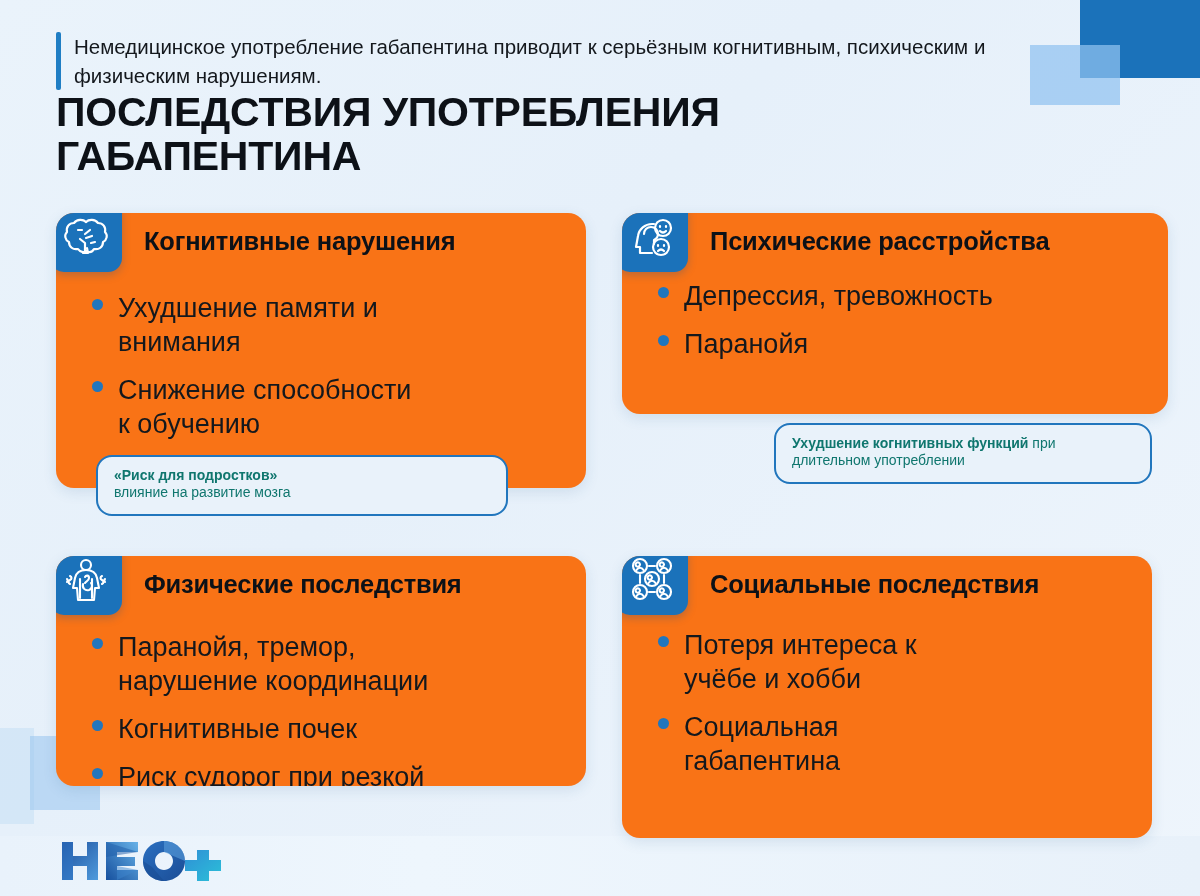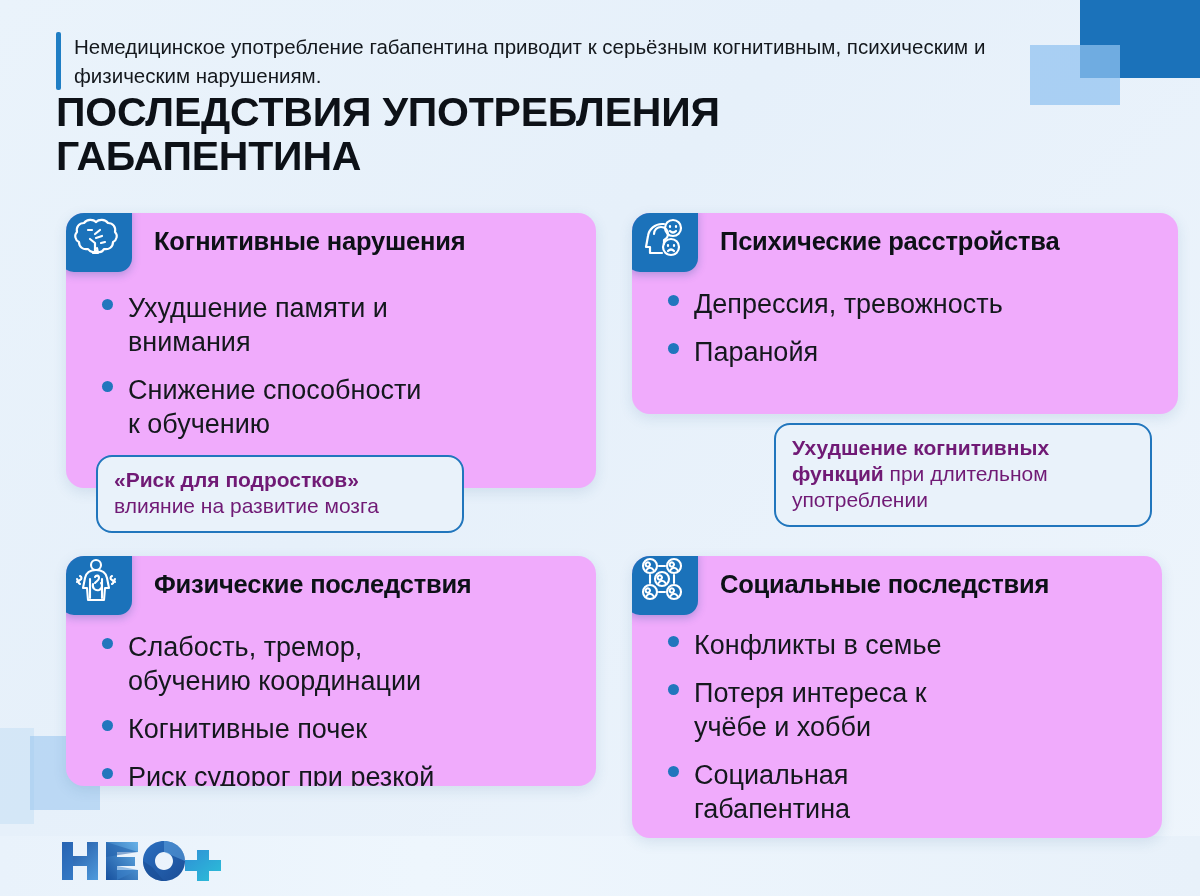--- a/index.html
+++ b/index.html
@@ -25,24 +25,23 @@
   #page-title {
     font-size: 41px; font-weight: 700; line-height: 1.08;
     letter-spacing: -0.2px; color: #0d1117; white-space: pre-line;
   }
   #subtitle-wrap { margin-top: 18px; display: flex; gap: 13px; align-items: stretch; }
   #subtitle-bar { width: 5px; background: #1f7ec4; border-radius: 2px; flex: 0 0 5px; }
   #subtitle { font-size: 20.5px; line-height: 1.42; color: #14181d; max-width: 940px; }
 
   
   .card {
-    position: absolute; background: #f0abfc;
+    position: absolute; background: #f97316;
     border-radius: 18px;
     box-shadow: 0 4px 14px rgba(38,90,140,.13);
-    margin-left: 10px;
   }
   #card-cognitive { left: 56px;  top: 213px; width: 530px; height: 275px; }
   #card-mental    { left: 622px; top: 213px; width: 546px; height: 201px; }
   #card-physical  { left: 56px;  top: 556px; width: 530px; height: 230px; }
   #card-social    { left: 622px; top: 556px; width: 530px; height: 282px; }
 
   .icon-box {
     position: absolute; left: -6px; top: -13px;
     width: 72px; height: 72px; border-radius: 14px;
     background: #1b72ba;
@@ -61,31 +60,31 @@
   ul.bullets li {
     position: relative; padding-left: 28px; margin-bottom: 14px;
     font-size: 27px; line-height: 1.26; color: #14181d;
   }
   ul.bullets li::before {
     content: ""; position: absolute; left: 2px; top: 8px;
     width: 11px; height: 11px; border-radius: 50%; background: #2176bd;
   }
   #card-social ul.bullets { top: 72px; }
   #card-physical ul.bullets { top: 74px; }
-  #card-mental ul.bullets { top: 74px; }
+  #card-mental ul.bullets { top: 66px; }
 
   
   .callout {
     position: absolute; background: #e9f2fa;
     border: 2.5px solid #2176bd; border-radius: 16px;
     padding: 10px 16px 12px 16px;
-    font-size: 21px; line-height: 1.24; color: #701a75;
+    font-size: 14px; line-height: 1.24; color: #0f766e;
   }
   .callout b { font-weight: 700; }
-  #callout-teens { left: 96px; top: 455px; width: 368px; }
+  #callout-teens { left: 96px; top: 455px; width: 412px; }
   #callout-longterm { left: 774px; top: 423px; width: 378px; }
 
   
   .illus { position: absolute; pointer-events: none; }
   #illus-brain  { left: 398px; top: 265px; width: 195px; height: 165px; }
 
   
   #logo { position: absolute; left: 58px; bottom: 12px; width: 168px; height: 46px; }
 
   
@@ -178,21 +177,21 @@
         <path d="M18 24v19M30 24v19"></path>
         <path d="M23 22c1-2 4-2 4 1 0 2-2 3-4 5"></path>
         <path d="M21 29c-1 4 2 7 6 6 3-1 4-5 2-7"></path>
         <path d="M8 21c2 1 2 3 0 4s-2 3 0 4M40 21c-2 1-2 3 0 4s2 3 0 4"></path>
         <path d="M5 24c1 1 1 2 0 3M43 24c-1 1-1 2 0 3"></path>
       </g>
     </svg>
   </div>
   <div class="card-title">Физические последствия</div>
   <ul class="bullets" style="width:350px">
-    <li>Слабость, тремор, обучению координации</li>
+    <li>Паранойя, тремор, нарушение координации</li>
     <li>Когнитивные почек</li>
     <li>Риск судорог при резкой отмене</li>
   </ul>
 </div>
 
 <div class="card clip" id="card-social">
 
   <div class="icon-box">
     <svg viewBox="0 0 48 48">
       <g fill="none" stroke="#ffffff" stroke-width="2.1" stroke-linecap="round" stroke-linejoin="round">
@@ -202,21 +201,20 @@
         <circle cx="36" cy="37" r="7"></circle>
         <circle cx="24" cy="24" r="7"></circle>
         <path d="M12 9.5a2.2 2.2 0 100 .1M36 9.5a2.2 2.2 0 100 .1M12 35.5a2.2 2.2 0 100 .1M36 35.5a2.2 2.2 0 100 .1M24 22.5a2.2 2.2 0 100 .1"></path>
         <path d="M8.5 15c1-1.6 2.5-2.3 3.5-2.3s2.5.7 3.5 2.3M32.5 15c1-1.6 2.5-2.3 3.5-2.3s2.5.7 3.5 2.3M8.5 41c1-1.6 2.5-2.3 3.5-2.3s2.5.7 3.5 2.3M32.5 41c1-1.6 2.5-2.3 3.5-2.3s2.5.7 3.5 2.3M20.5 28c1-1.6 2.5-2.3 3.5-2.3s2.5.7 3.5 2.3"></path>
         <path d="M21 11h6M21 37h6M12 20v8M36 20v8"></path>
       </g>
     </svg>
   </div>
   <div class="card-title">Социальные последствия</div>
   <ul class="bullets" style="width:330px">
-    <li>Конфликты в семье</li>
     <li>Потеря интереса к учёбе и хобби</li>
     <li>Социальная габапентина</li>
   </ul>
 </div>
 
 <div class="callout" id="callout-teens">
   <b>«Риск для подростков»</b><br>
   <span>влияние на развитие мозга</span>
 </div>
 

